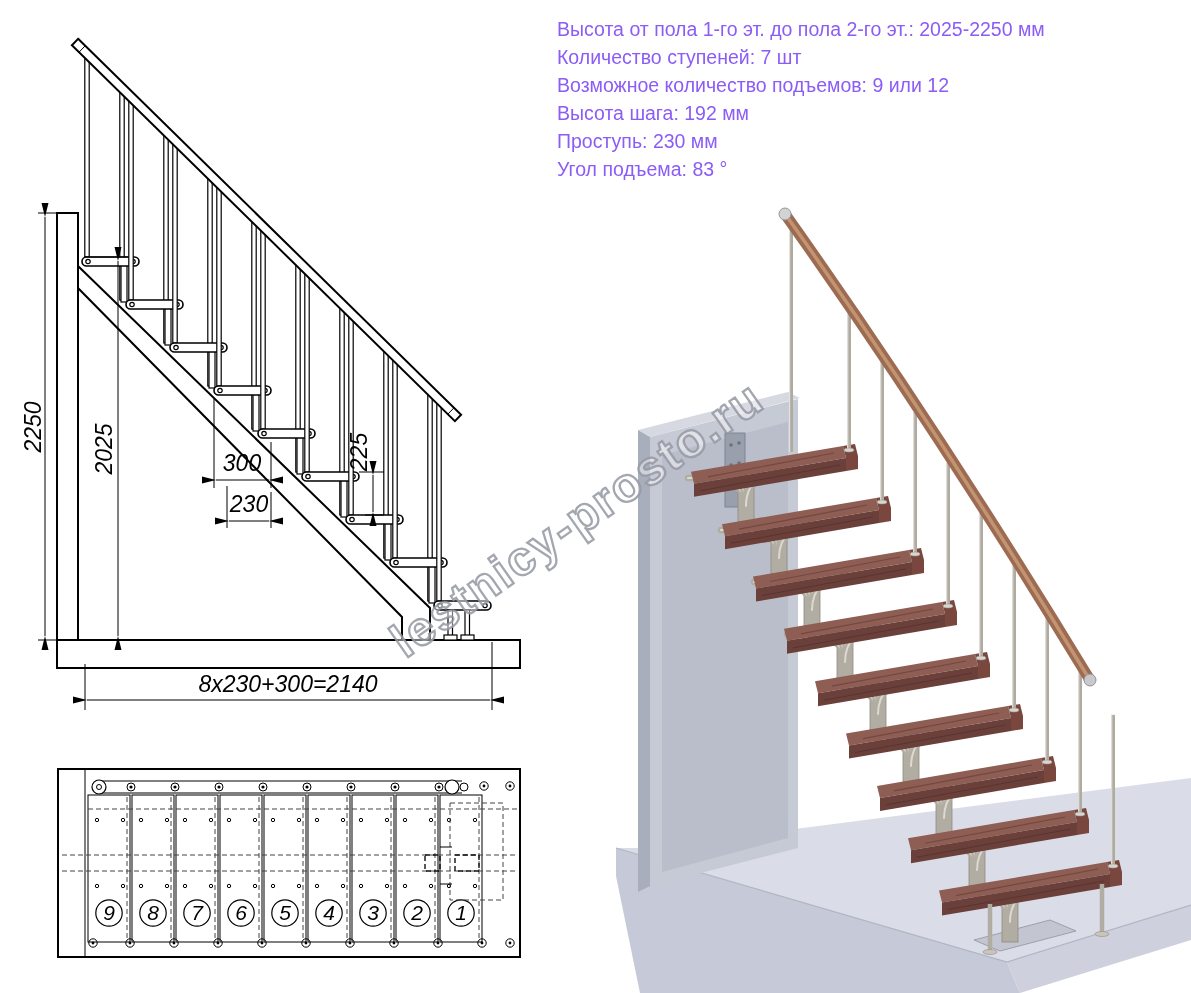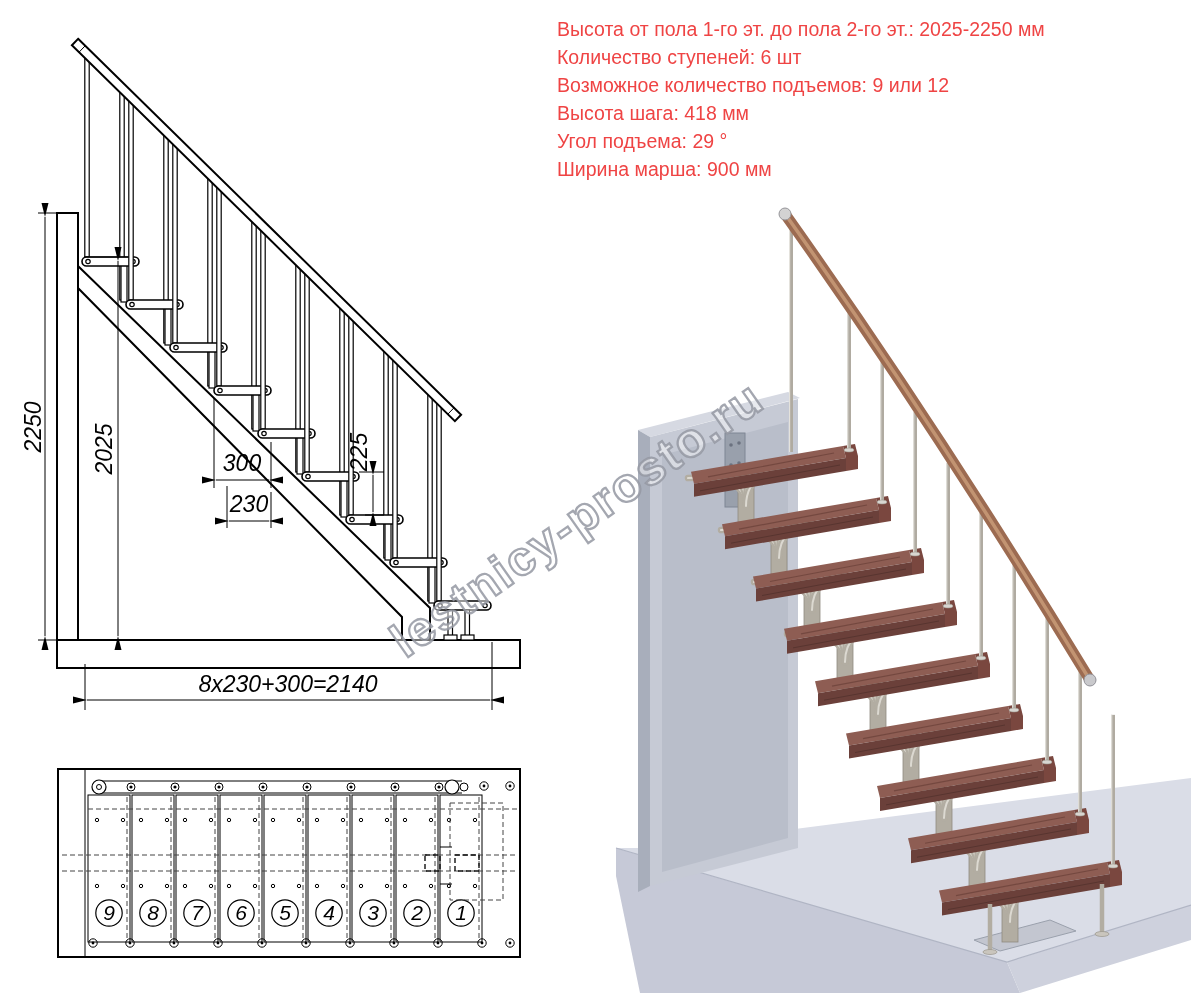--- a/index.html
+++ b/index.html
@@ -1,20 +1,20 @@
 <!DOCTYPE html>
 <html><head>
 <meta charset="utf-8">
 <style>
   html,body{margin:0;padding:0;background:#fff;}
   .page{position:relative;width:1191px;height:993px;background:#fff;overflow:hidden;
         font-family:"Liberation Sans",sans-serif;}
   svg{position:absolute;left:0;top:0;}
   .specs{position:absolute;left:557px;top:15px;z-index:3;}
-  .specs div{font-size:19.5px;line-height:28px;color:#ef4444;white-space:nowrap;}
+  .specs div{font-size:19.5px;line-height:28px;color:#8b5cf6;white-space:nowrap;}
   .watermark{position:absolute;left:396px;top:618px;z-index:5;
              transform:rotate(-35deg);transform-origin:0 50%;
              font-size:48px;font-weight:bold;letter-spacing:2px;white-space:nowrap;
              color:rgba(255,255,255,0.45);
              -webkit-text-stroke:2.3px rgba(148,152,162,0.85);
              pointer-events:none;}
   
   .ln1{stroke:#000;stroke-width:1;fill:none;}
   .ln2{stroke:#000;stroke-width:2;fill:#fff;}
   .lnw{stroke:#000;stroke-width:1.2;fill:#fff;}
@@ -467,22 +467,22 @@
       <rect class="dashb" x="425" y="855" width="15" height="16"></rect>
       <rect class="dashb" x="455" y="855" width="24" height="16"></rect>
       <line class="ln1" x1="440" y1="847" x2="452" y2="847"></line>
       <line class="ln1" x1="440" y1="884" x2="452" y2="884"></line>
     </g>
   </g>
 </svg>
 
 <div class="specs">
   <div>Высота от пола 1-го эт. до пола 2-го эт.: 2025-2250 мм</div>
-  <div>Количество ступеней: 6 шт</div>
+  <div>Количество ступеней: 7 шт</div>
   <div>Возможное количество подъемов: 9 или 12</div>
-  <div>Высота шага: 418 мм</div>
-  <div>Угол подъема: 29 °</div>
-  <div>Ширина марша: 900 мм</div>
+  <div>Высота шага: 192 мм</div>
+  <div>Проступь: 230 мм</div>
+  <div>Угол подъема: 83 °</div>
 </div>
 
 <div class="watermark">lestnicy-prosto.ru</div>
 
 </div>
 
 </body></html>

